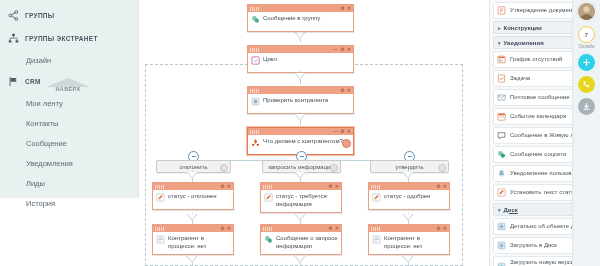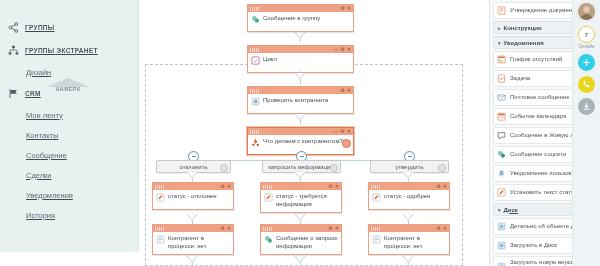--- a/index.html
+++ b/index.html
@@ -6,24 +6,23 @@
   body{
     width:600px;height:266px;overflow:hidden;
     font-family:"Liberation Sans", sans-serif;
     font-size:7px;color:#3f4b53;background:#ffffff;
     -webkit-font-smoothing:antialiased;
   }
   .app{position:relative;width:600px;height:266px;display:flex;}
 
   
   .sidebar{
-    width:139px;height:252px;background:#e9f1f0;flex:0 0 139px;
+    width:139px;height:198px;background:#e9f1f0;flex:0 0 139px;
     position:relative;border-right:1px solid #dde7e6;box-sizing:border-box;
-    padding-top:16px;
-    text-decoration:underline;
+    padding-top:4px;
   }
   .nav-group{display:flex;align-items:center;gap:6px;padding:6px 0 6px 8px;}
   .nav-group .ic{width:11px;height:11px;flex:0 0 11px;display:flex;align-items:center;justify-content:center;}
   .nav-group .lbl{font-size:6.5px;font-weight:bold;letter-spacing:.3px;color:#4c5a63;text-transform:uppercase;}
   .nav-item{padding:5.5px 0 5.5px 26px;font-size:7.5px;color:#5d6a72;}
   .scrolltop{
     position:absolute;left:39px;top:78px;width:58px;height:20px;
     display:flex;flex-direction:column;align-items:center;justify-content:flex-start;
     pointer-events:auto;
   }
@@ -174,22 +173,22 @@
               <path d="M3.8 3h9l-2 2.6 2 2.6h-9z" fill="#4c5a63" stroke="none"></path>
             </g>
           </svg>
       </span>
       <span class="lbl">CRM</span>
     </div>
 
     <div class="nav-item">Мои ленту</div>
     <div class="nav-item">Контакты</div>
     <div class="nav-item">Сообщение</div>
-    <div class="nav-item">Сделки</div>
     <div class="nav-item">Уведомления</div>
+    <div class="nav-item">Лиды</div>
     <div class="nav-item">История</div>
 
     <div class="scrolltop">
       <div class="tri"></div>
       <div class="txt">НАВЕРХ</div>
     </div>
   </div>
 
   <div class="canvas">
 

